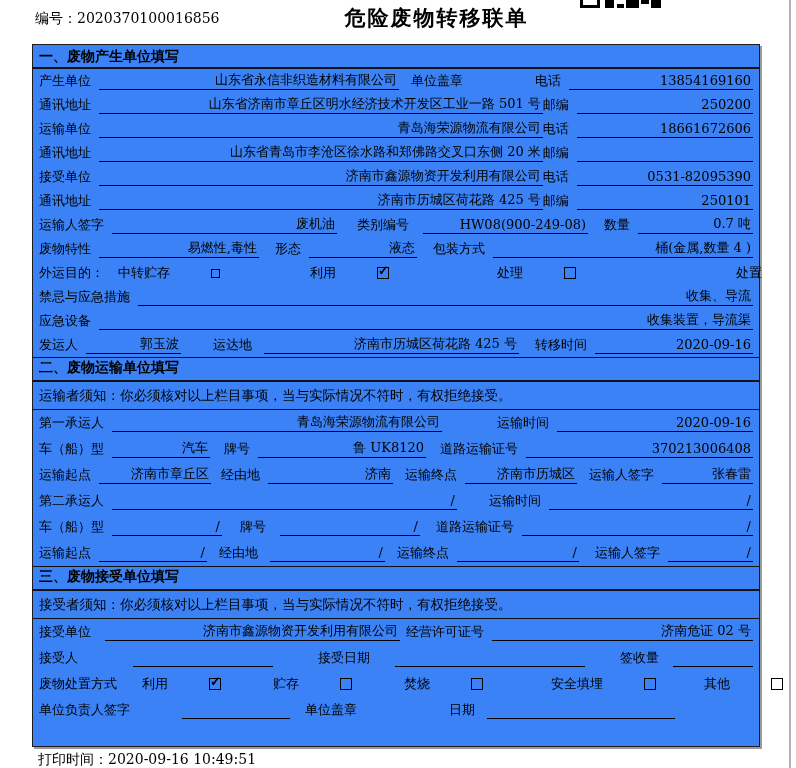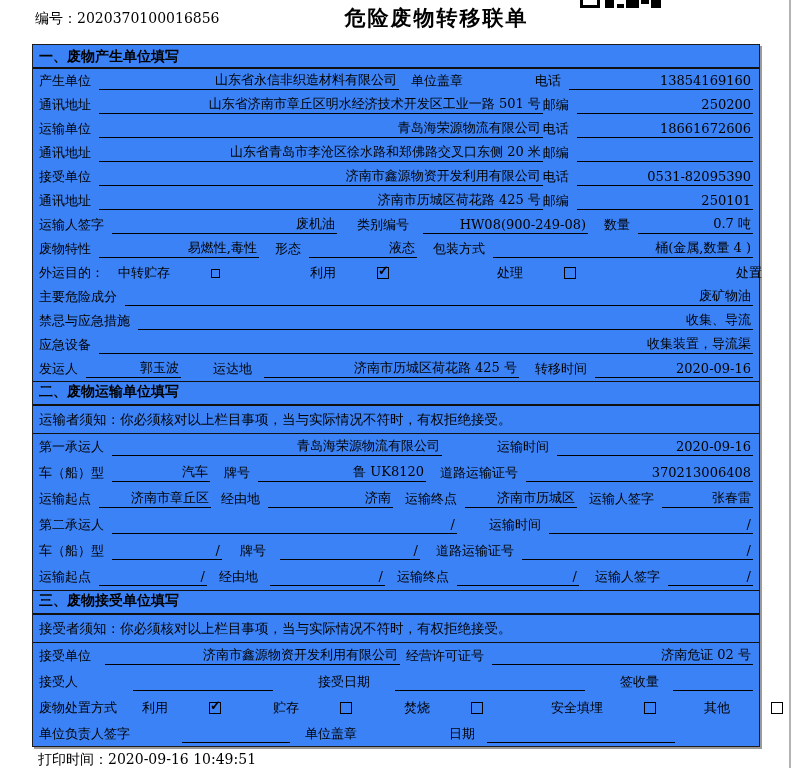--- a/index.html
+++ b/index.html
@@ -158,24 +158,20 @@
     <span class="opt" style="margin-left:108px">
       <span class="lbl">处理</span>
       <span class="box"></span>
     </span>
     <span class="opt" style="margin-left:160px">
       <span class="lbl">处置</span>
       <span class="box"></span>
     </span>
   </div>
 
-  <div class="row">
-    <span class="lbl">主要危险成分</span>
-    <span class="val grow">废矿物油</span>
-  </div>
 
   <div class="row">
     <span class="lbl">禁忌与应急措施</span>
     <span class="val grow">收集、导流</span>
   </div>
 
   <div class="row">
     <span class="lbl">应急设备</span>
     <span class="val grow">收集装置，导流渠</span>
   </div>

